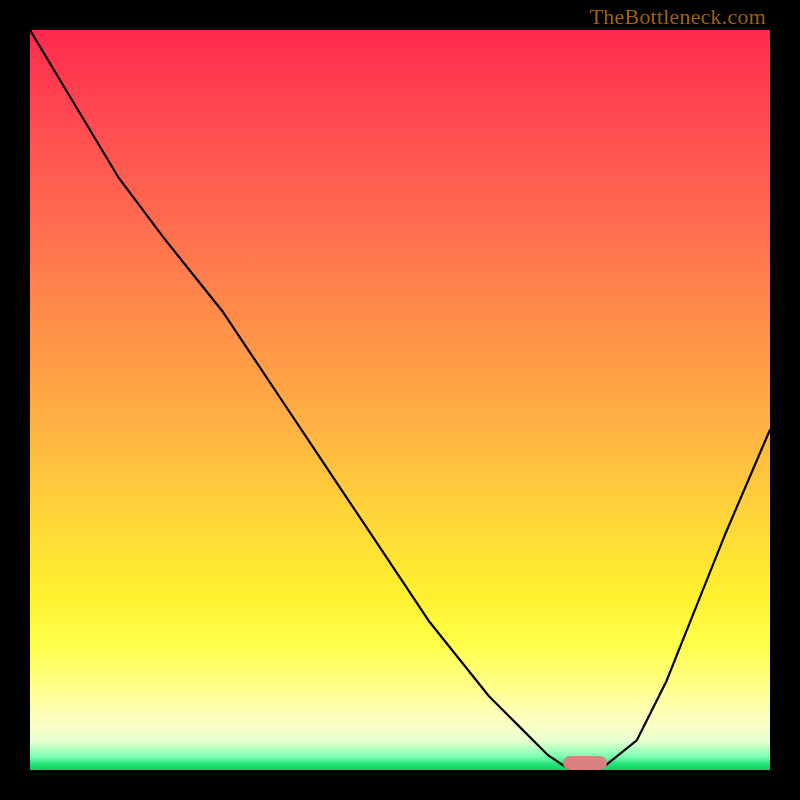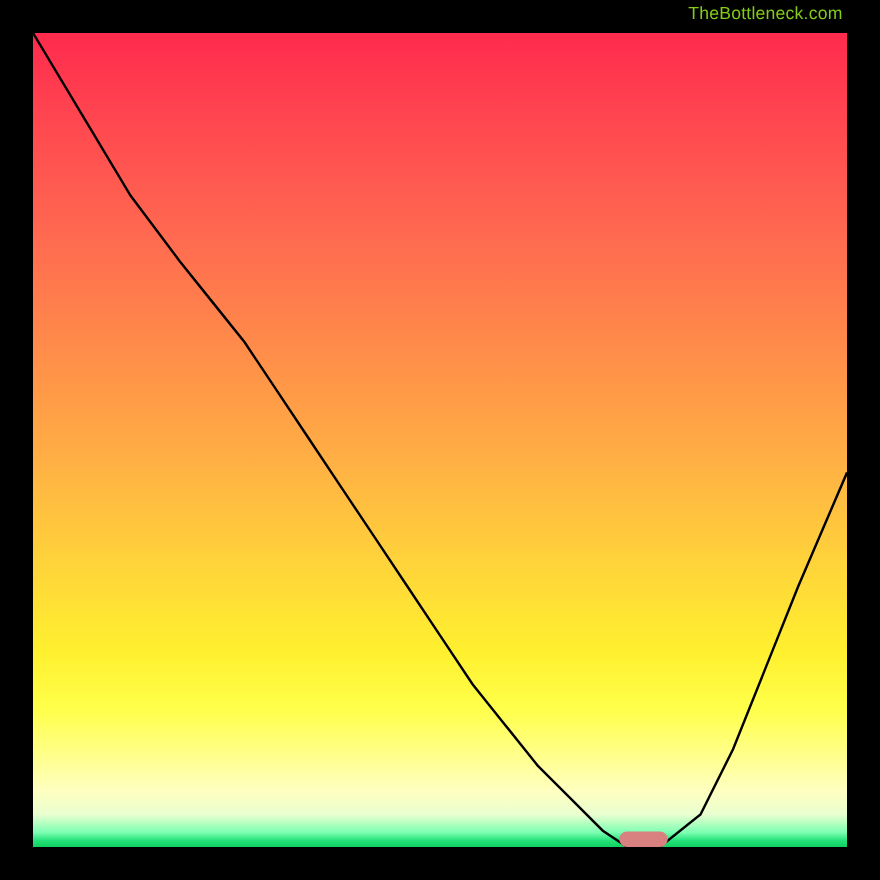--- a/index.html
+++ b/index.html
@@ -54,24 +54,25 @@
   .marker {
     position: absolute;
     background: #d98080;
     border-radius: 7px;
     height: 14px;
   }
   .watermark {
     position: absolute;
     top: 4px;
     right: 34px;
-    color: #84cc16;
-    font-size: 16px;
+    color: #a16207;
+    font-size: 22px;
     letter-spacing: 0.2px;
     font-weight: 500;
+    font-family: Liberation Serif, serif;
   }
 </style>
 </head>
 <body>
 
 <div class="outer">
   <div class="watermark">TheBottleneck.com</div>
 
   <div class="plot">
     <svg class="curve" viewBox="0 0 740 740" preserveAspectRatio="none">

